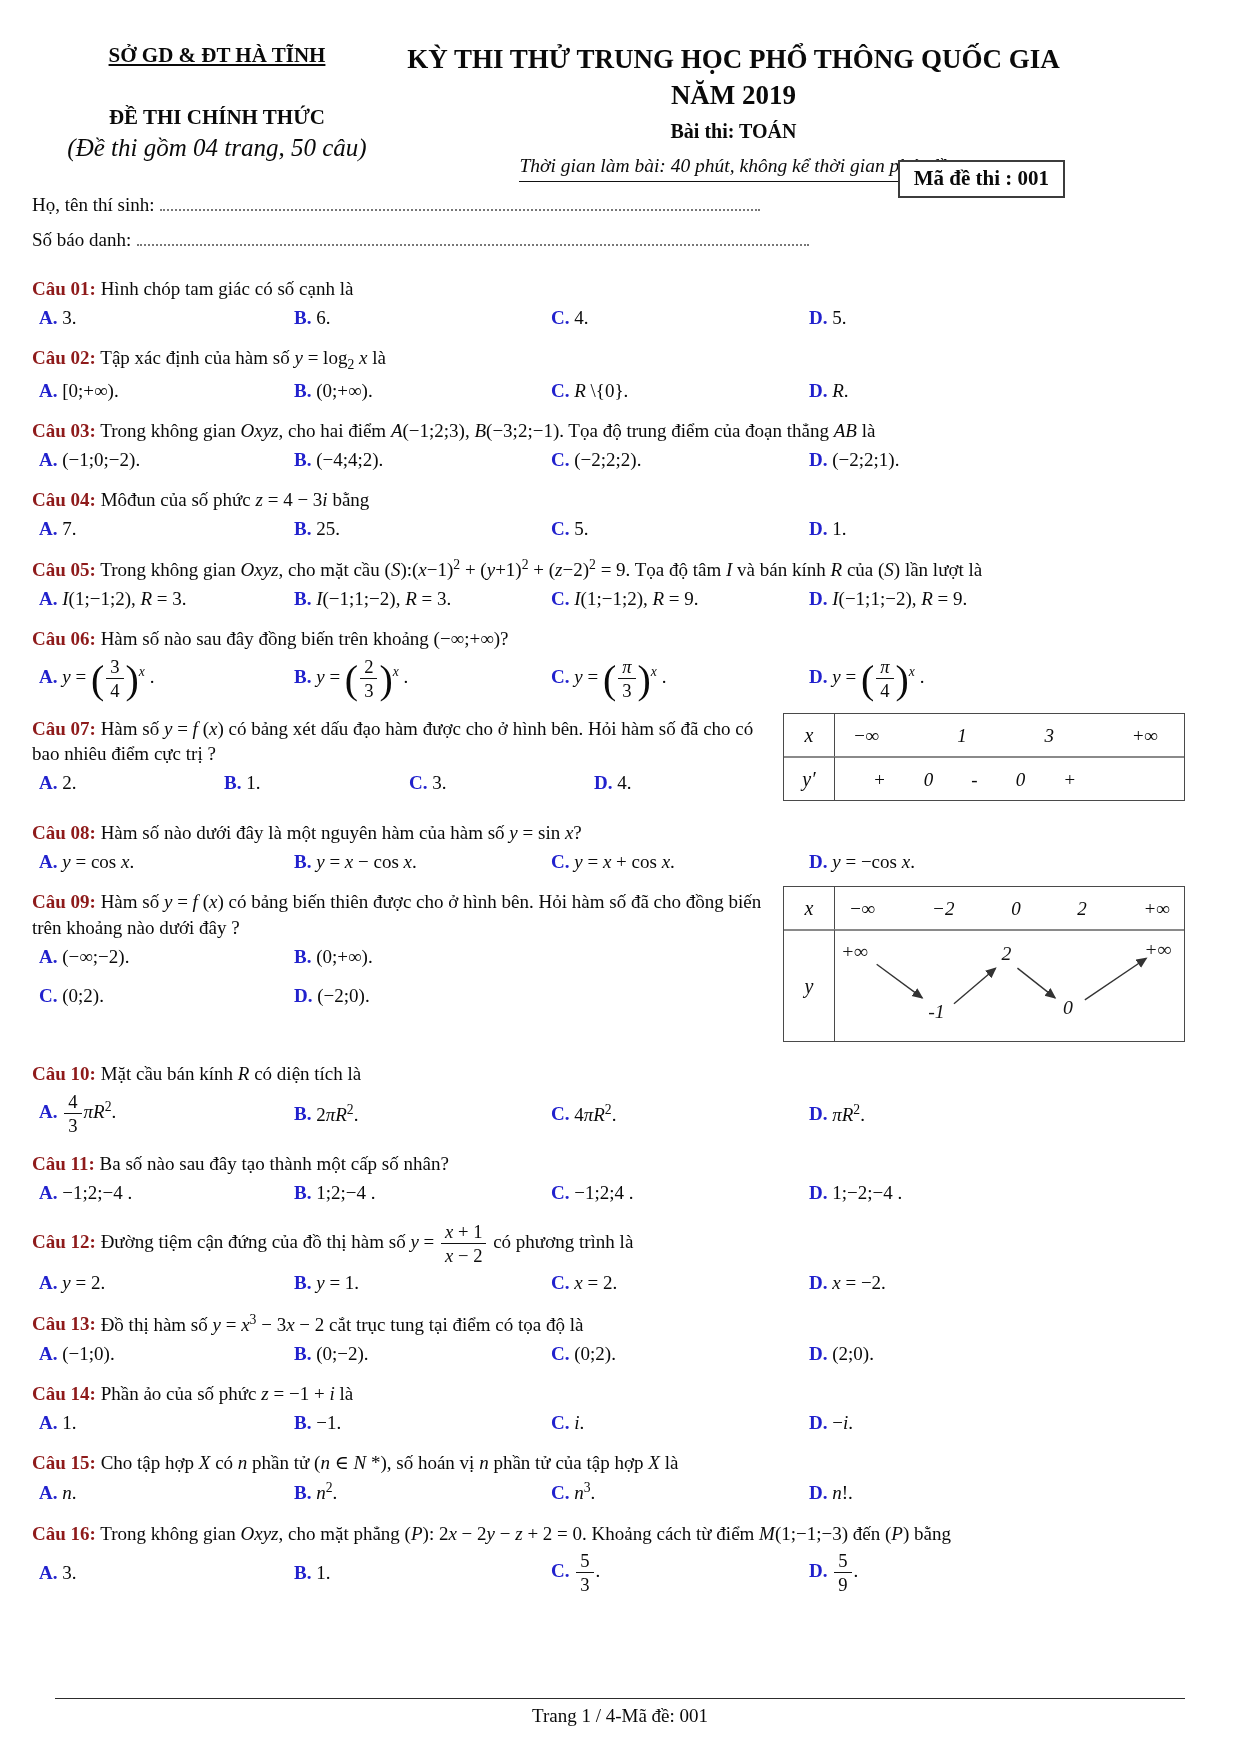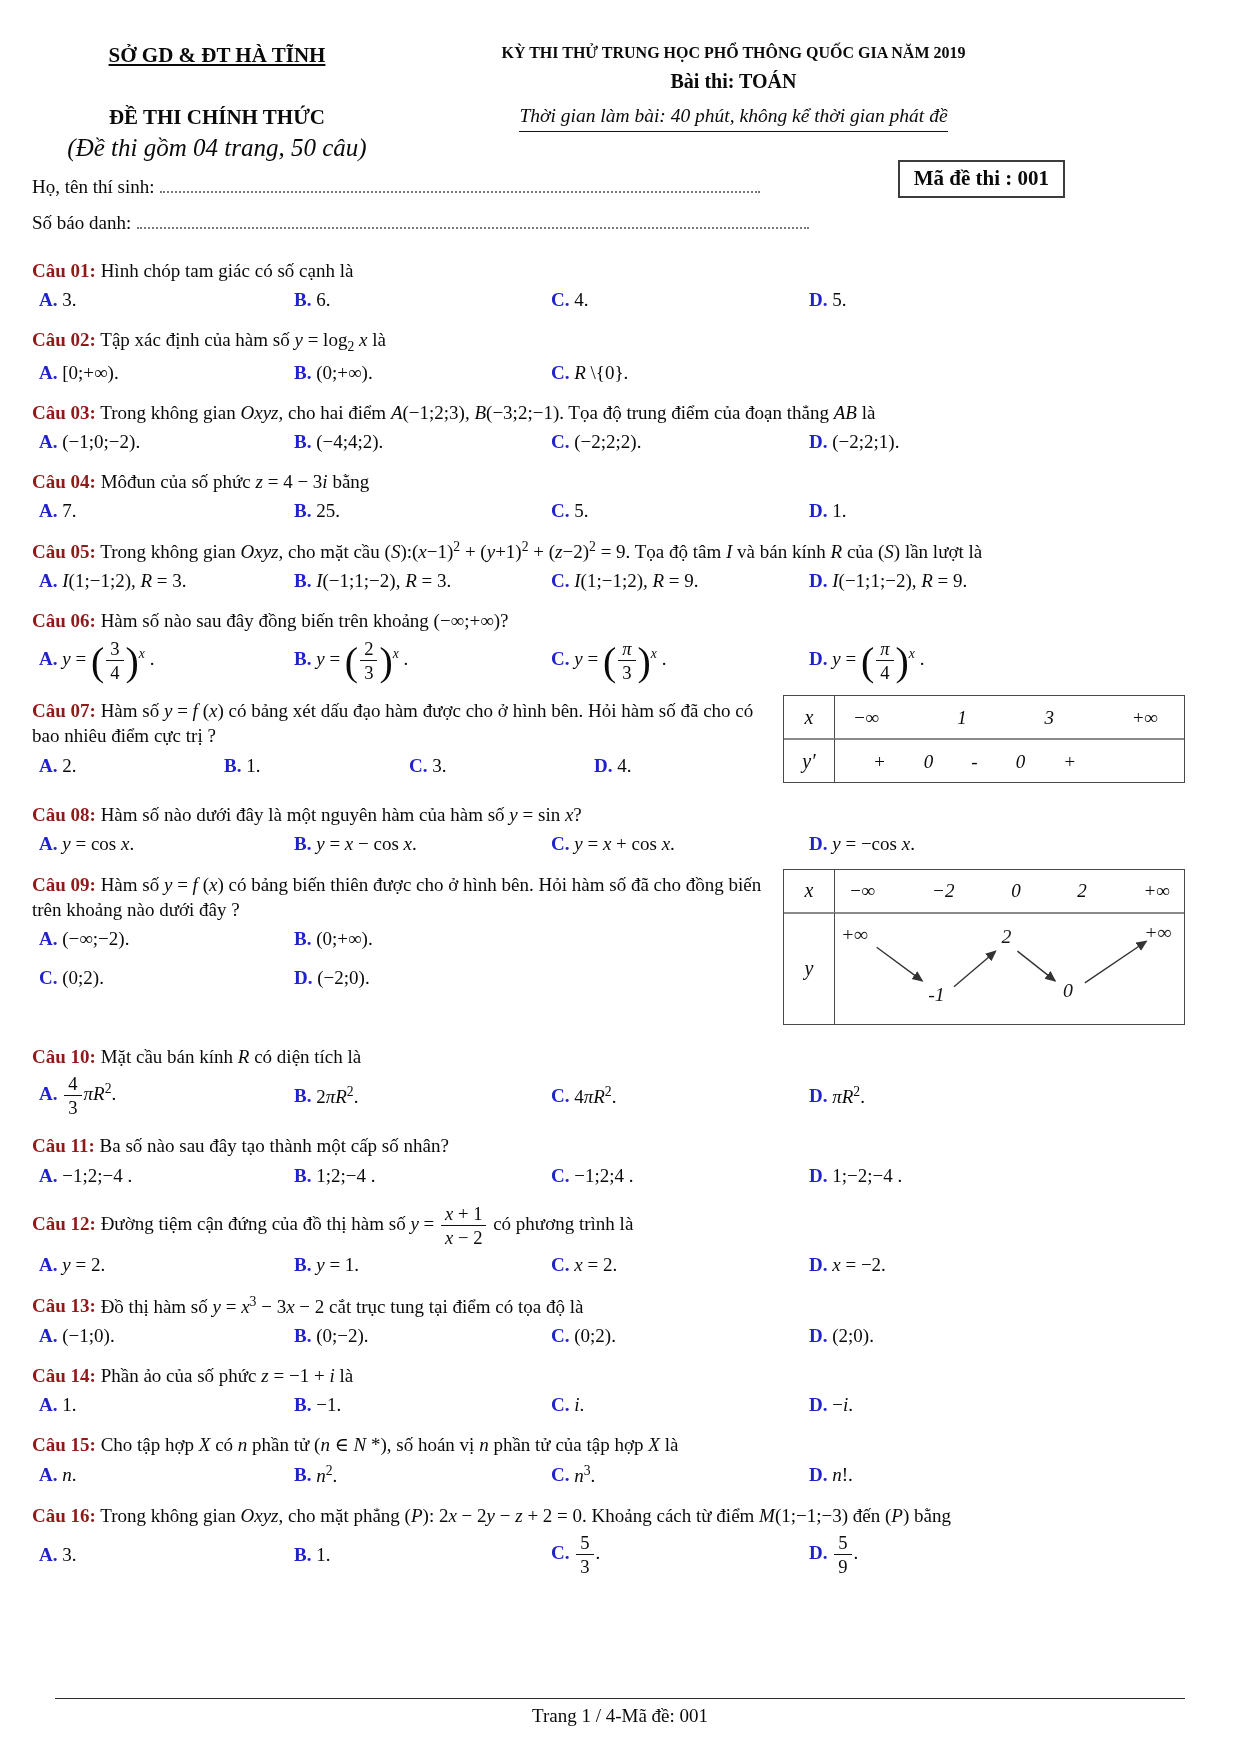--- a/index.html
+++ b/index.html
@@ -6,21 +6,21 @@
   .page{position:relative;width:1240px;height:1754px;margin:0 auto;background:#ffffff;
         box-sizing:border-box;padding:42px 55px 0 32px;
         font-family:"Liberation Serif","DejaVu Serif",serif;font-size:19px;color:#0a0a0a;line-height:1.32;}
   
   .hdr{display:flex;}
   .hdr-left{width:370px;text-align:center;flex:none;}
   .hdr-right{flex:1;text-align:center;padding-right:120px;}
   .hl1{font-weight:bold;font-size:21px;text-decoration:underline;}
   .hl2{font-weight:bold;font-size:21px;margin-top:34px;}
   .hl3{font-style:italic;font-size:25px;}
-  .hr1{font-weight:bold;font-size:16px;}
+  .hr1{font-weight:bold;font-size:27px;}
   .hr2{font-weight:bold;font-size:20px;margin-top:5px;}
   .hr3{font-style:italic;font-size:19.5px;margin-top:8px;display:inline-block;
        border-bottom:1.6px solid #111;padding-bottom:3px;}
   .code-box{position:absolute;top:160px;right:175px;border:2px solid #3c3c3c;
             padding:3px 14px;font-weight:bold;font-size:21px;background:#fff;}
   .fill-line{display:flex;align-items:baseline;margin-top:10px;}
   .fill-line .lbl{flex:none;}
   .dots{height:14px;border-bottom:2px dotted #777;margin-left:6px;}
   .dots1{width:600px;} .dots2{width:672px;}
   
@@ -100,20 +100,21 @@
       <span class="opt"><b class="opt-letter">D.</b> <span class="opt-text">5.</span></span>
     </div>
   </div>
 
   <div class="question">
     <p class="q-text"><b class="q-num">Câu 02:</b> <span class="q-body">Tập xác định của hàm số  <i>y</i> = log<sub>2</sub> <i>x</i>  là</span></p>
     <div class="options cols4">
       <span class="opt"><b class="opt-letter">A.</b> <span class="opt-text">[0;+∞).</span></span>
       <span class="opt"><b class="opt-letter">B.</b> <span class="opt-text">(0;+∞).</span></span>
       <span class="opt"><b class="opt-letter">C.</b> <span class="opt-text"><i>R</i> \{0}.</span></span>
+      <span class="opt"><b class="opt-letter">D.</b> <span class="opt-text"><i>R</i>.</span></span>
     </div>
   </div>
 
   <div class="question">
     <p class="q-text"><b class="q-num">Câu 03:</b> <span class="q-body">Trong không gian  <i>Oxyz</i>,  cho hai điểm  <i>A</i>(−1;2;3), <i>B</i>(−3;2;−1).  Tọa độ trung điểm của đoạn thẳng  <i>AB</i>  là</span></p>
     <div class="options cols4">
       <span class="opt"><b class="opt-letter">A.</b> <span class="opt-text">(−1;0;−2).</span></span>
       <span class="opt"><b class="opt-letter">B.</b> <span class="opt-text">(−4;4;2).</span></span>
       <span class="opt"><b class="opt-letter">C.</b> <span class="opt-text">(−2;2;2).</span></span>
       <span class="opt"><b class="opt-letter">D.</b> <span class="opt-text">(−2;2;1).</span></span>

